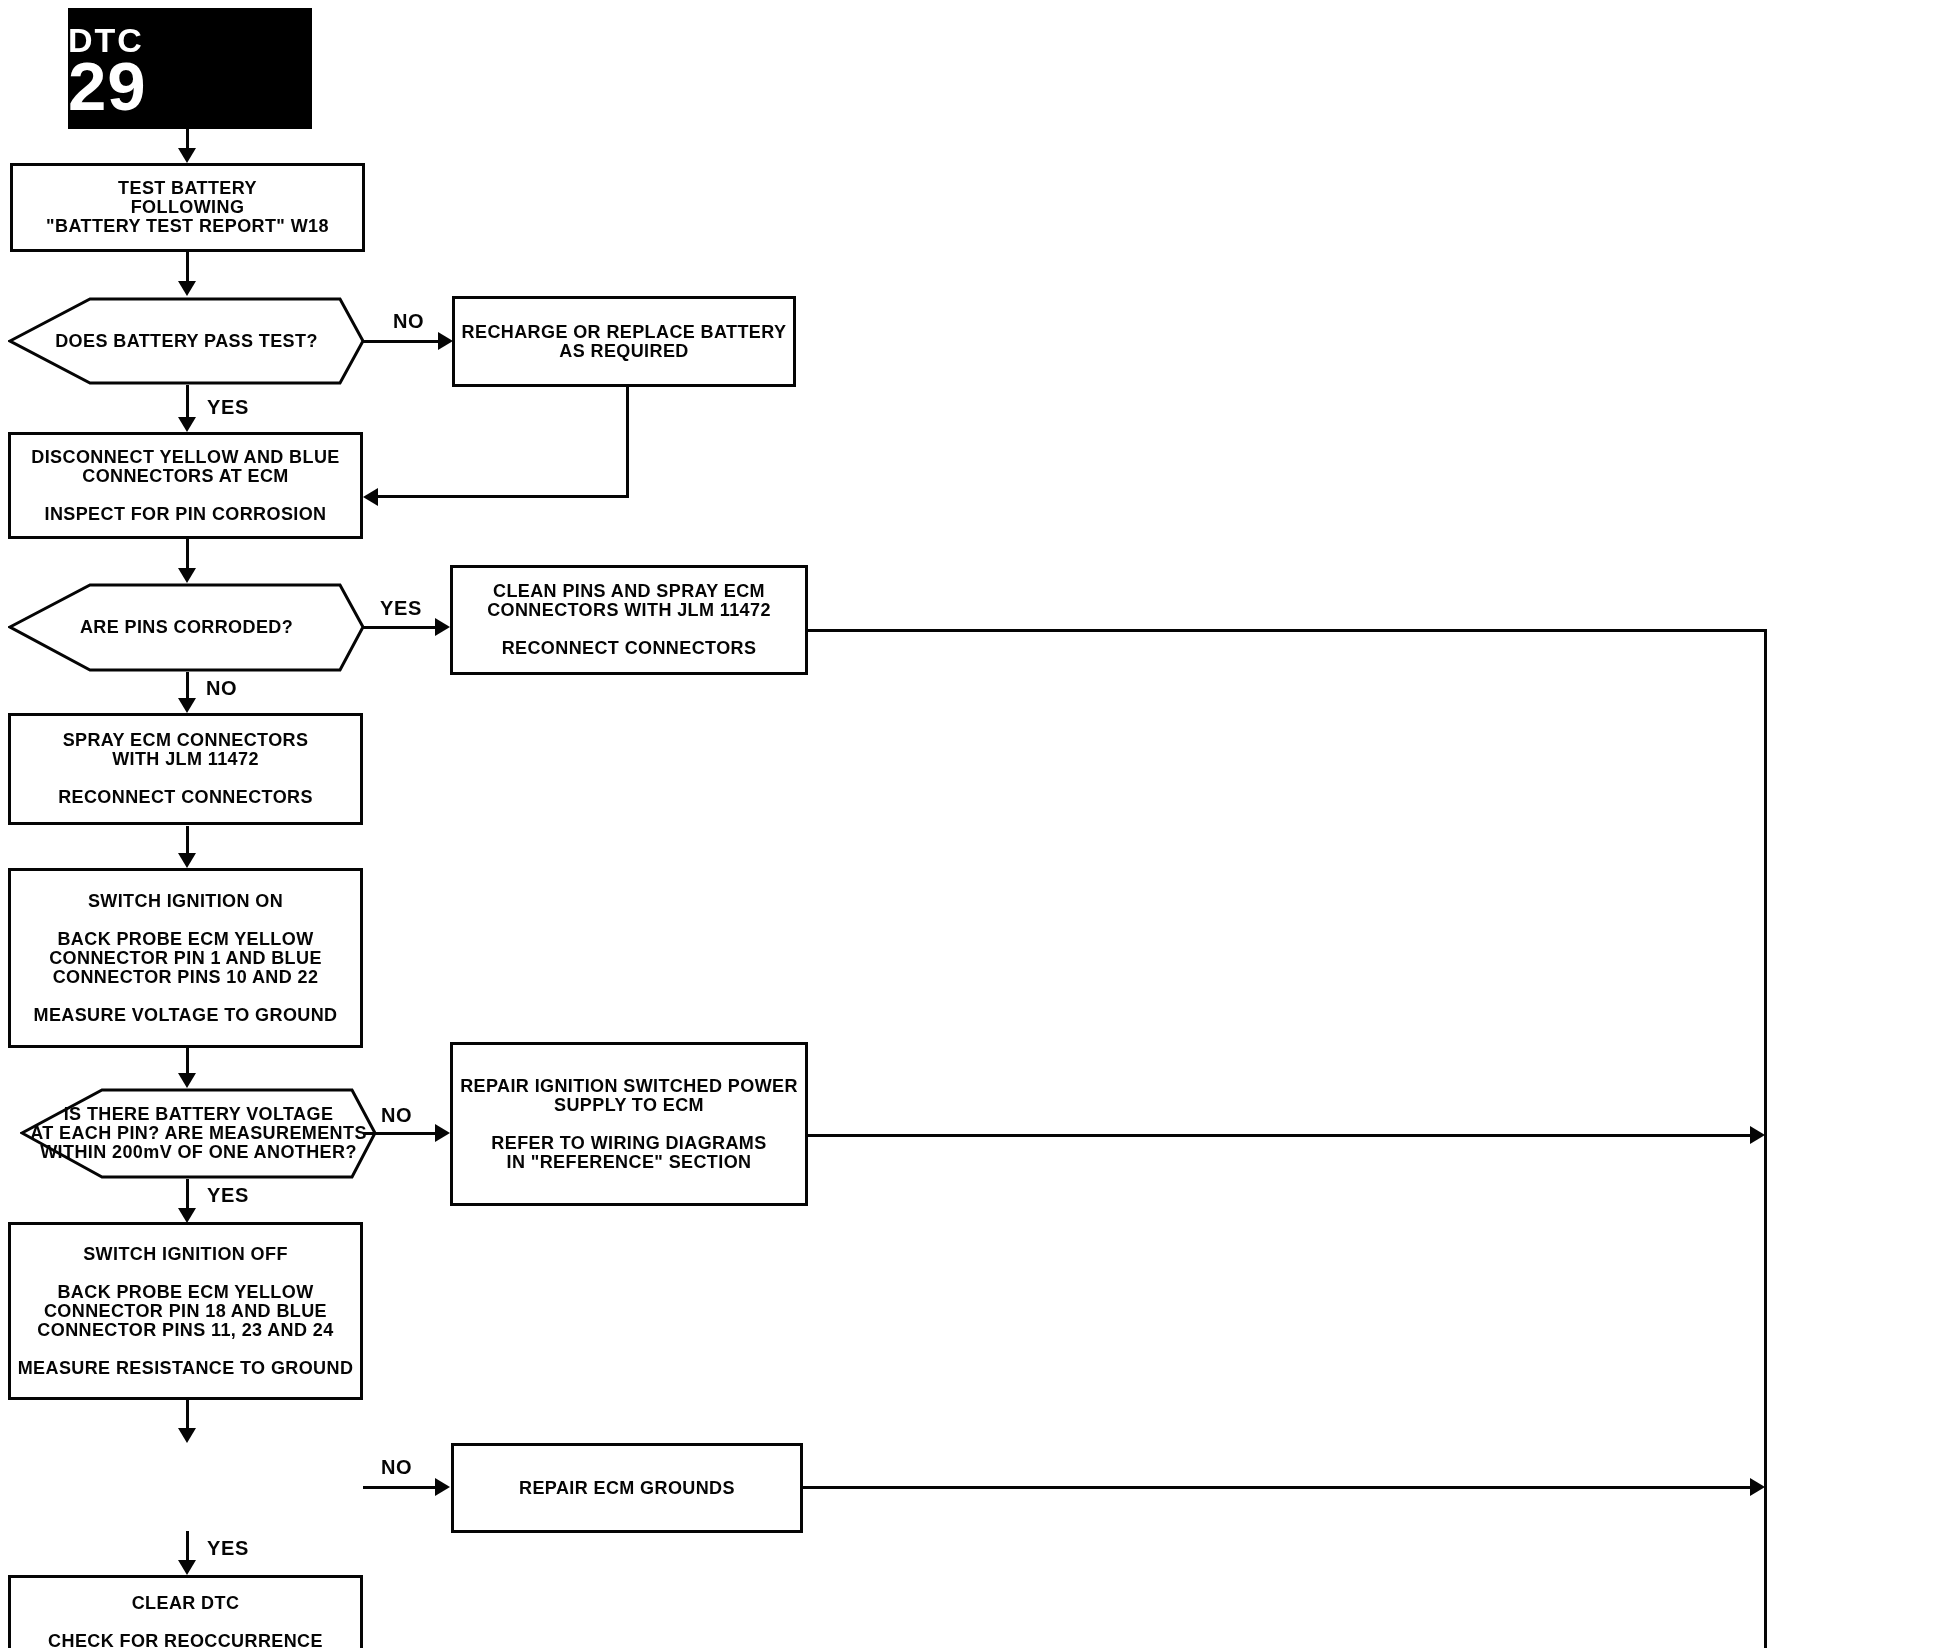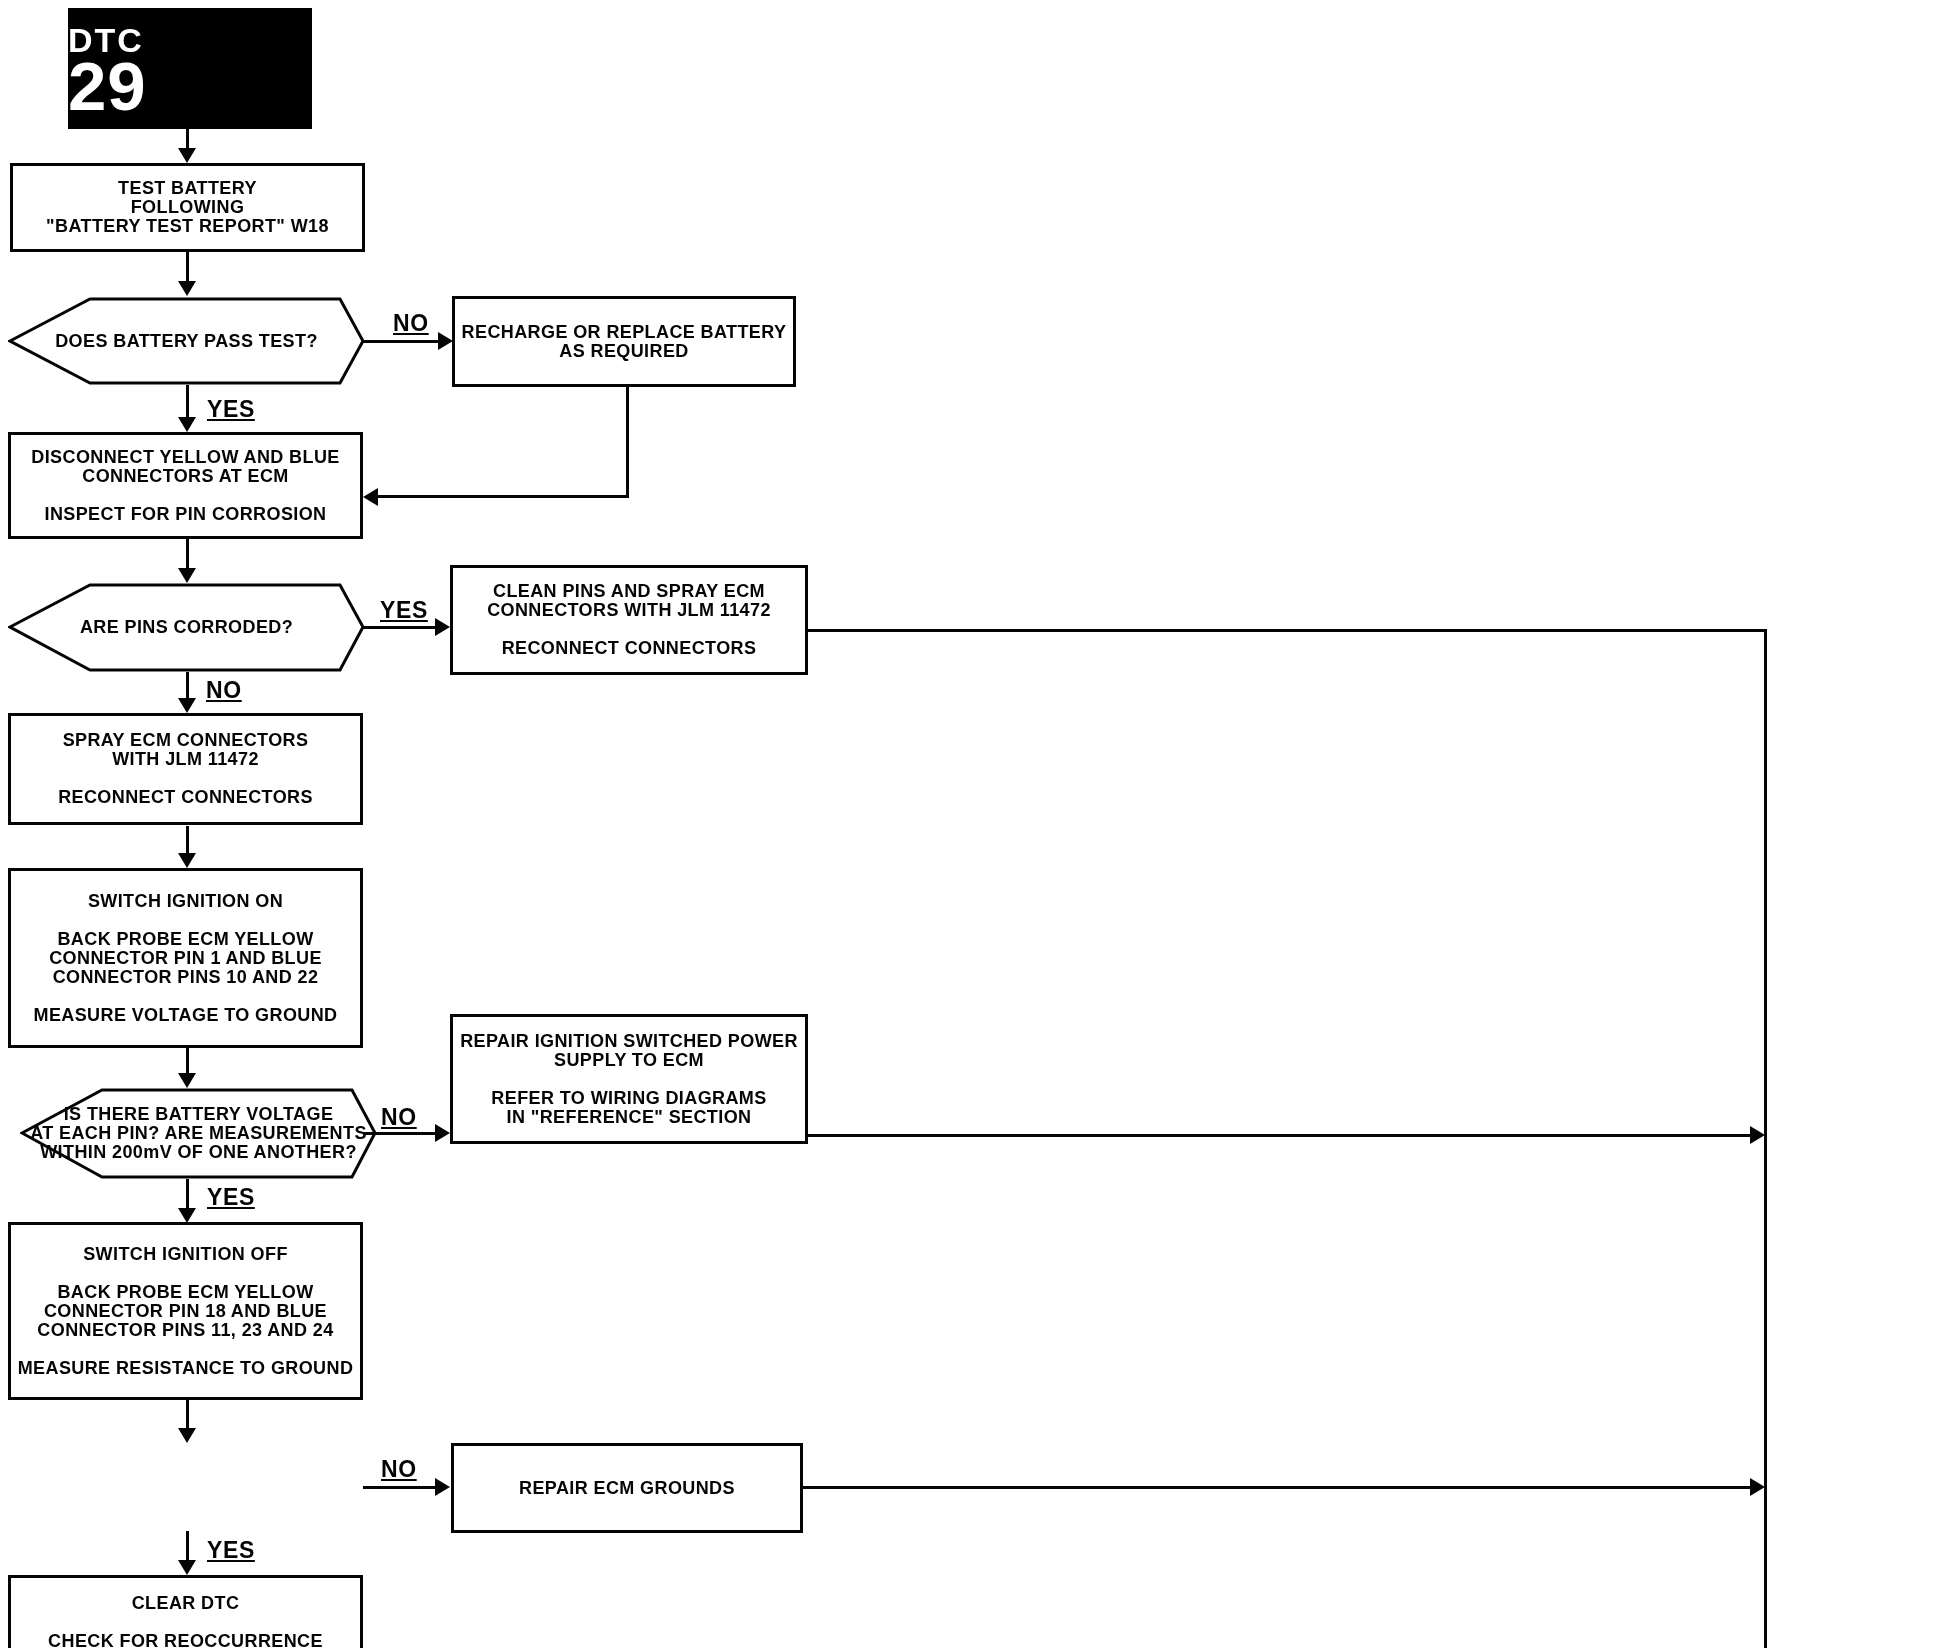--- a/index.html
+++ b/index.html
@@ -18,21 +18,21 @@
        justify-content:center;}
   .dtc-line1{font-weight:700;font-size:34px;line-height:36px;letter-spacing:2px;}
   .dtc-line2{font-weight:700;font-size:69px;line-height:58px;letter-spacing:1px;}
   .line{position:absolute;background:#050505;}
   .arr-d{position:absolute;width:0;height:0;border-left:9px solid transparent;
          border-right:9px solid transparent;border-top:15px solid #050505;}
   .arr-r{position:absolute;width:0;height:0;border-top:9px solid transparent;
          border-bottom:9px solid transparent;border-left:15px solid #050505;}
   .arr-l{position:absolute;width:0;height:0;border-top:9px solid transparent;
          border-bottom:9px solid transparent;border-right:15px solid #050505;}
-  .lbl{position:absolute;font-weight:700;font-size:23px;letter-spacing:0.6px;text-decoration:underline;}
+  .lbl{position:absolute;font-weight:700;font-size:20px;letter-spacing:0.6px;}
 </style>
 </head>
 <body>
 
 <div id="page">
 
   <div class="dtc" style="left:68px;top:8px;width:244px;height:121px">
     <div class="dtc-line1">DTC</div>
     <div class="dtc-line2">29</div>
   </div>
@@ -72,21 +72,21 @@
   <div class="node box" style="left:8px;top:868px;width:355px;height:180px">
     <div class="txt">SWITCH IGNITION ON
 
 BACK PROBE ECM YELLOW
 CONNECTOR PIN 1 AND BLUE
 CONNECTOR PINS 10 AND 22
 
 MEASURE VOLTAGE TO GROUND</div>
   </div>
 
-  <div class="node box" style="left:450px;top:1014px;width:358px;height:130px">
+  <div class="node box" style="left:450px;top:1042px;width:358px;height:164px">
     <div class="txt">REPAIR IGNITION SWITCHED POWER
 SUPPLY TO ECM
 
 REFER TO WIRING DIAGRAMS
 IN "REFERENCE" SECTION</div>
   </div>
 
   <div class="node box" style="left:8px;top:1222px;width:355px;height:178px">
     <div class="txt">SWITCH IGNITION OFF
 

